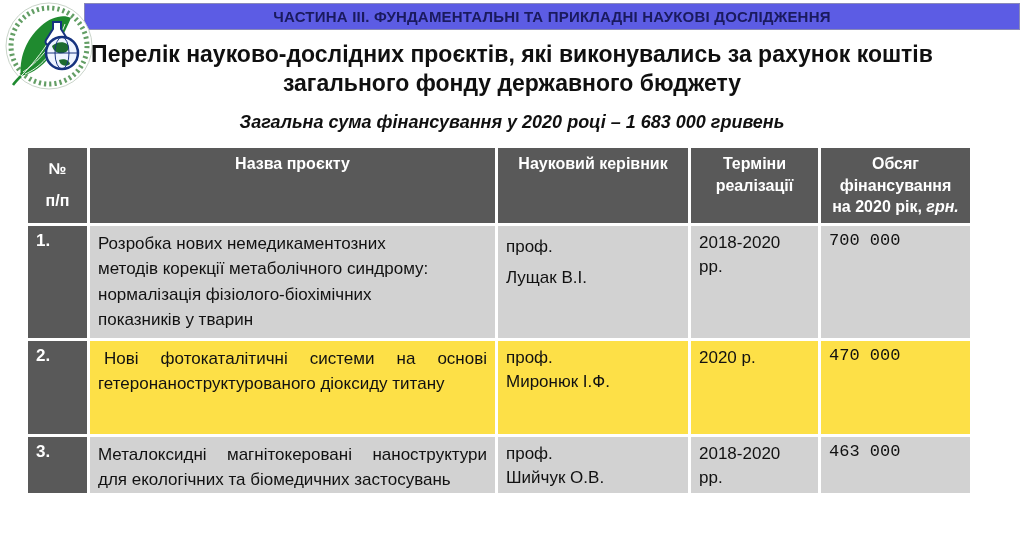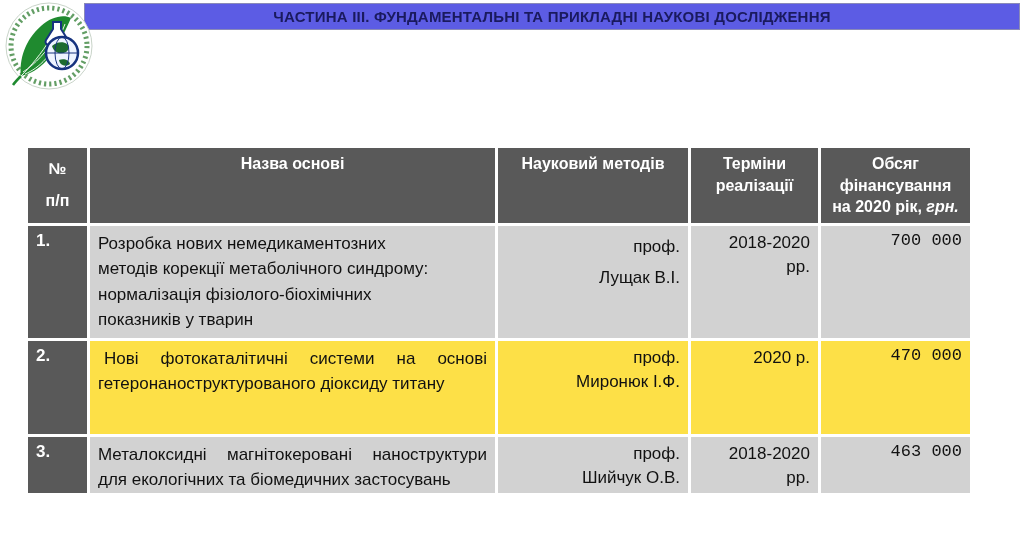--- a/index.html
+++ b/index.html
@@ -48,21 +48,21 @@
   td.num{
     background:#595959;color:#fff;font-weight:bold;text-align:left;
     padding-left:8px;font-size:17px;
   }
   .c-odd{background:#d2d2d2;margin-top:15px;}
   .c-even{background:#fde047;}
   td.name{line-height:1.5;padding-top:7px;}
   td.name .narrow{max-width:345px;}
   td.name.just{text-align:justify;text-justify:inter-word;}
   td.name.indent{text-indent:6px;}
-  td.center{text-align:right;}
+  td.center{text-align:left;}
   td.sup{white-space:pre-line;line-height:1.45;padding-top:7px;}
   td.sup.wide{line-height:1.85;}
   td.term{white-space:pre-line;line-height:1.4;padding-top:7px;}
   td.amount{padding-top:7px;font-family:Liberation Mono, monospace;}
 </style>
 </head>
 <body>
 
 <div class="slide">
 
@@ -86,35 +86,37 @@
     <g>
       <circle cx="57" cy="51" r="16" fill="#eef4ff" stroke="#16337f" stroke-width="2.5"></circle>
       <path d="M47,44 c4,-4 11,-5 15,-2 c3,2 2,6 -1,8 c-5,3 -12,1 -14,-6 z" fill="#1c6b2f"></path>
       <path d="M54,58 c5,-2 10,0 11,4 c-4,3 -10,2 -11,-4 z" fill="#1c6b2f"></path>
       <path d="M57,35 a16,16 0 0 1 0,32" fill="none" stroke="#16337f" stroke-width="1"></path>
       <ellipse cx="57" cy="51" rx="7" ry="16" fill="none" stroke="#16337f" stroke-width="1"></ellipse>
       <line x1="41" y1="51" x2="73" y2="51" stroke="#16337f" stroke-width="1"></line>
     </g>
   </svg>
 
+  <div class="title">Перелік науково-дослідних проєктів, які виконувались за рахунок коштів загального фонду державного бюджету</div>
+  <div class="subtitle">Загальна сума фінансування у 2020 році – 1 683 000 гривень</div>
 
   <table class="projects">
     <colgroup>
       <col style="width:62px">
         <col style="width:408px">
         <col style="width:193px">
       <col style="width:130px">
         <col style="width:152px">
     </colgroup>
     <tbody>
         <tr class="h-head">
       <th class="num-h">№
 п/п</th>
-      <th>Назва основі</th>
-      <th>Науковий методів</th>
+      <th>Назва проєкту</th>
+      <th>Науковий керівник</th>
       <th class="term-h">Терміни
 реалізації</th>
       <th><span>Обсяг фінансування на 2020 рік,</span><span class="unit-italic"> грн.</span></th>
     </tr>
     <tr class="h1">
       <td class="num">1.</td>
       <td class="name c-odd">
         <div class="narrow">Розробка нових немедикаментозних методів корекції метаболічного синдрому: нормалізація фізіолого-біохімічних показників у тварин</div>
       </td>
       <td class="sup wide center c-odd">проф.

